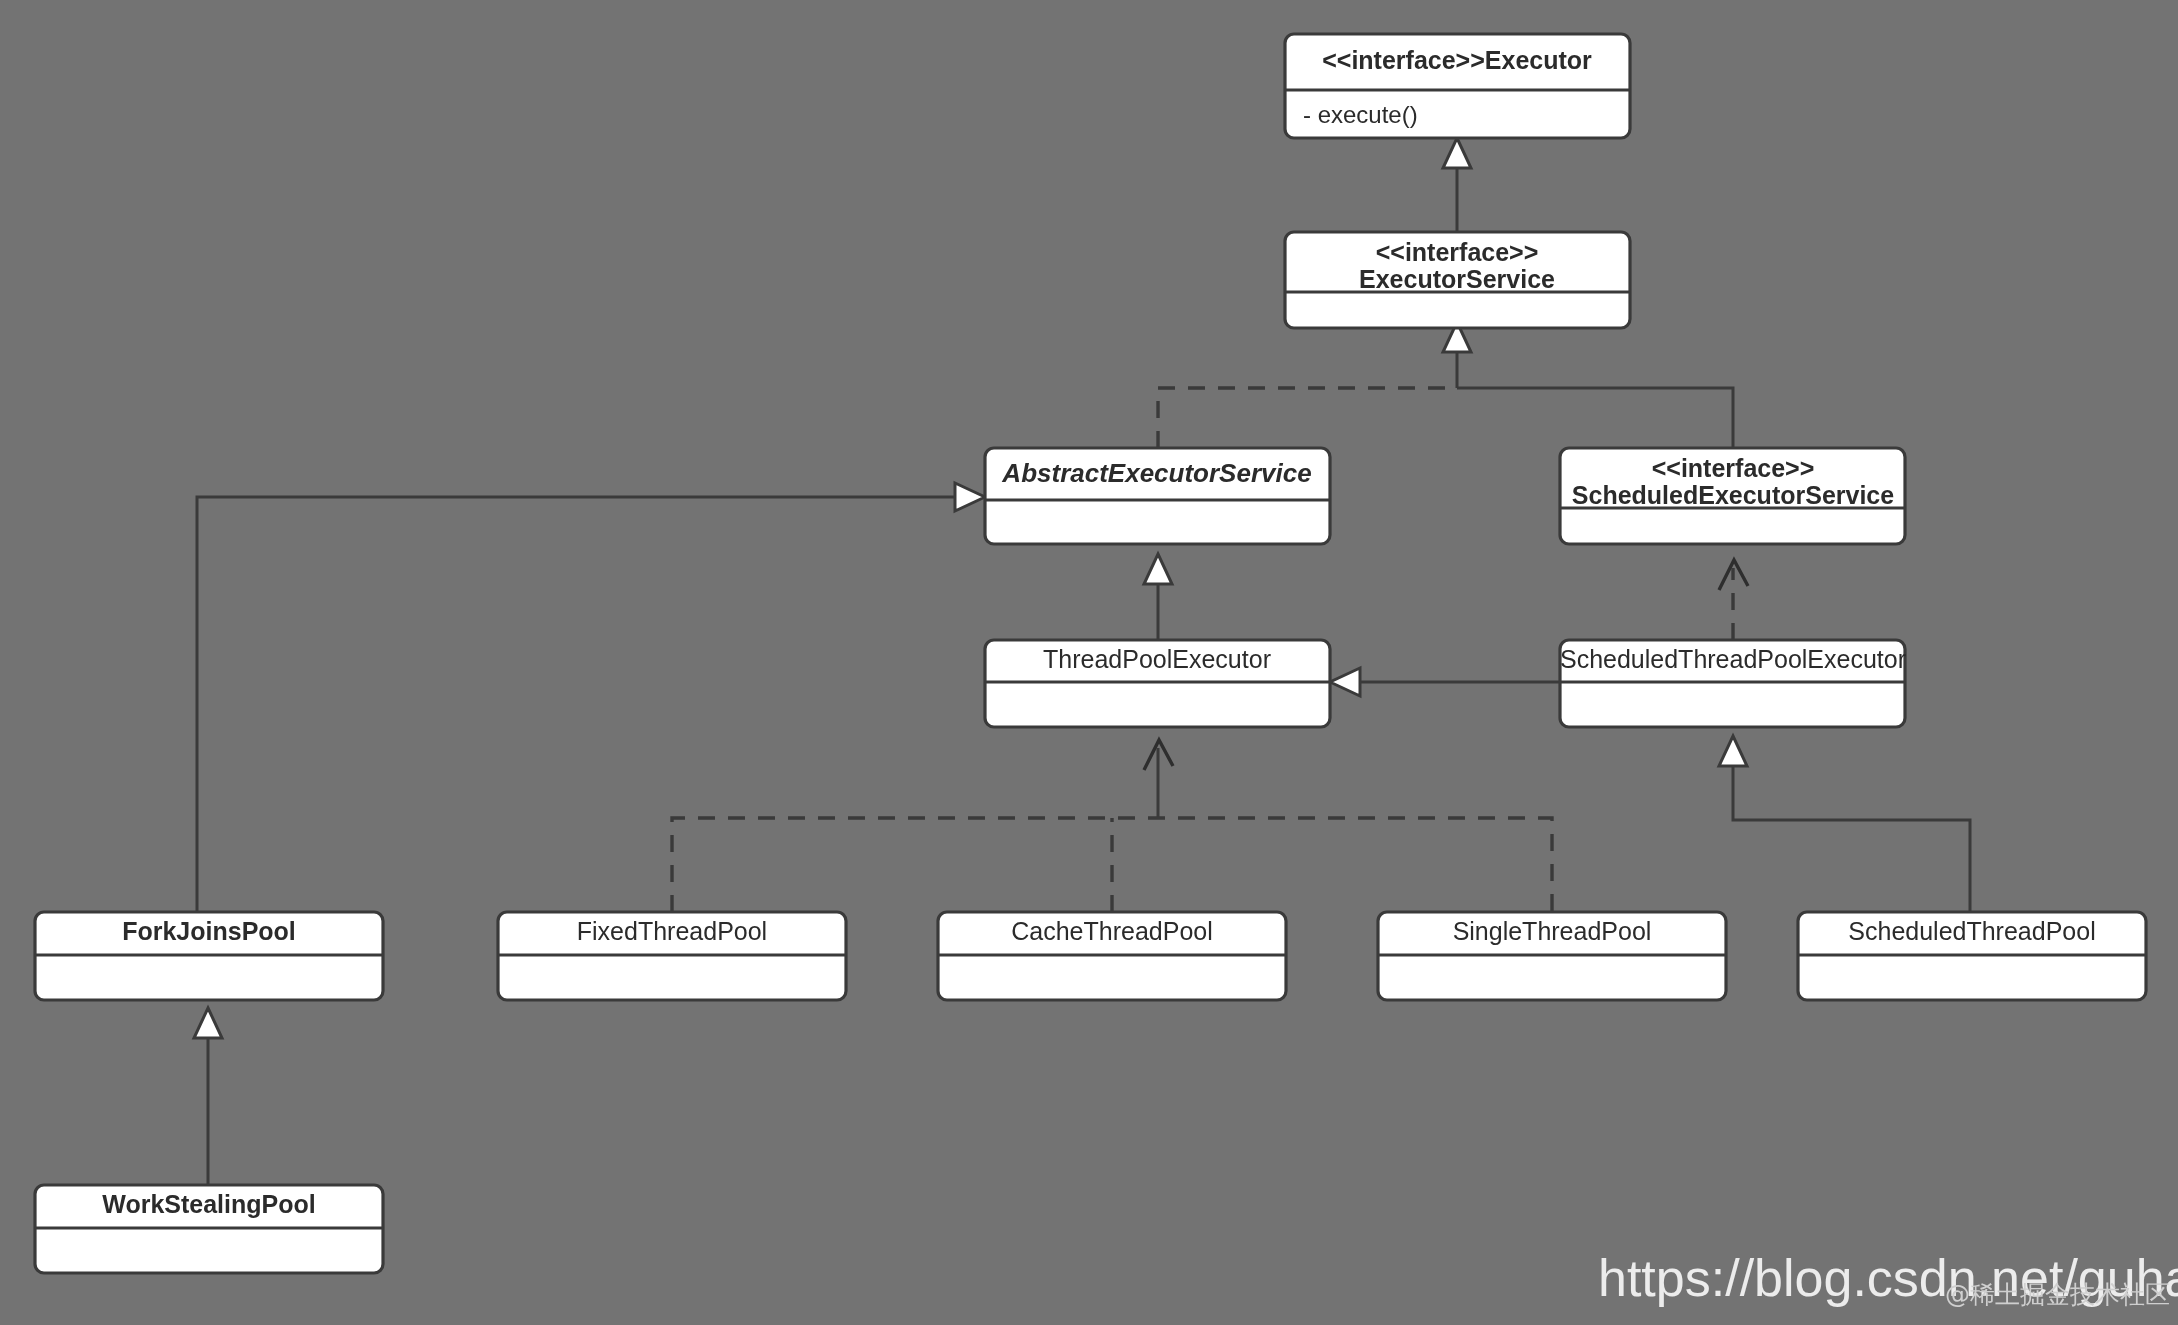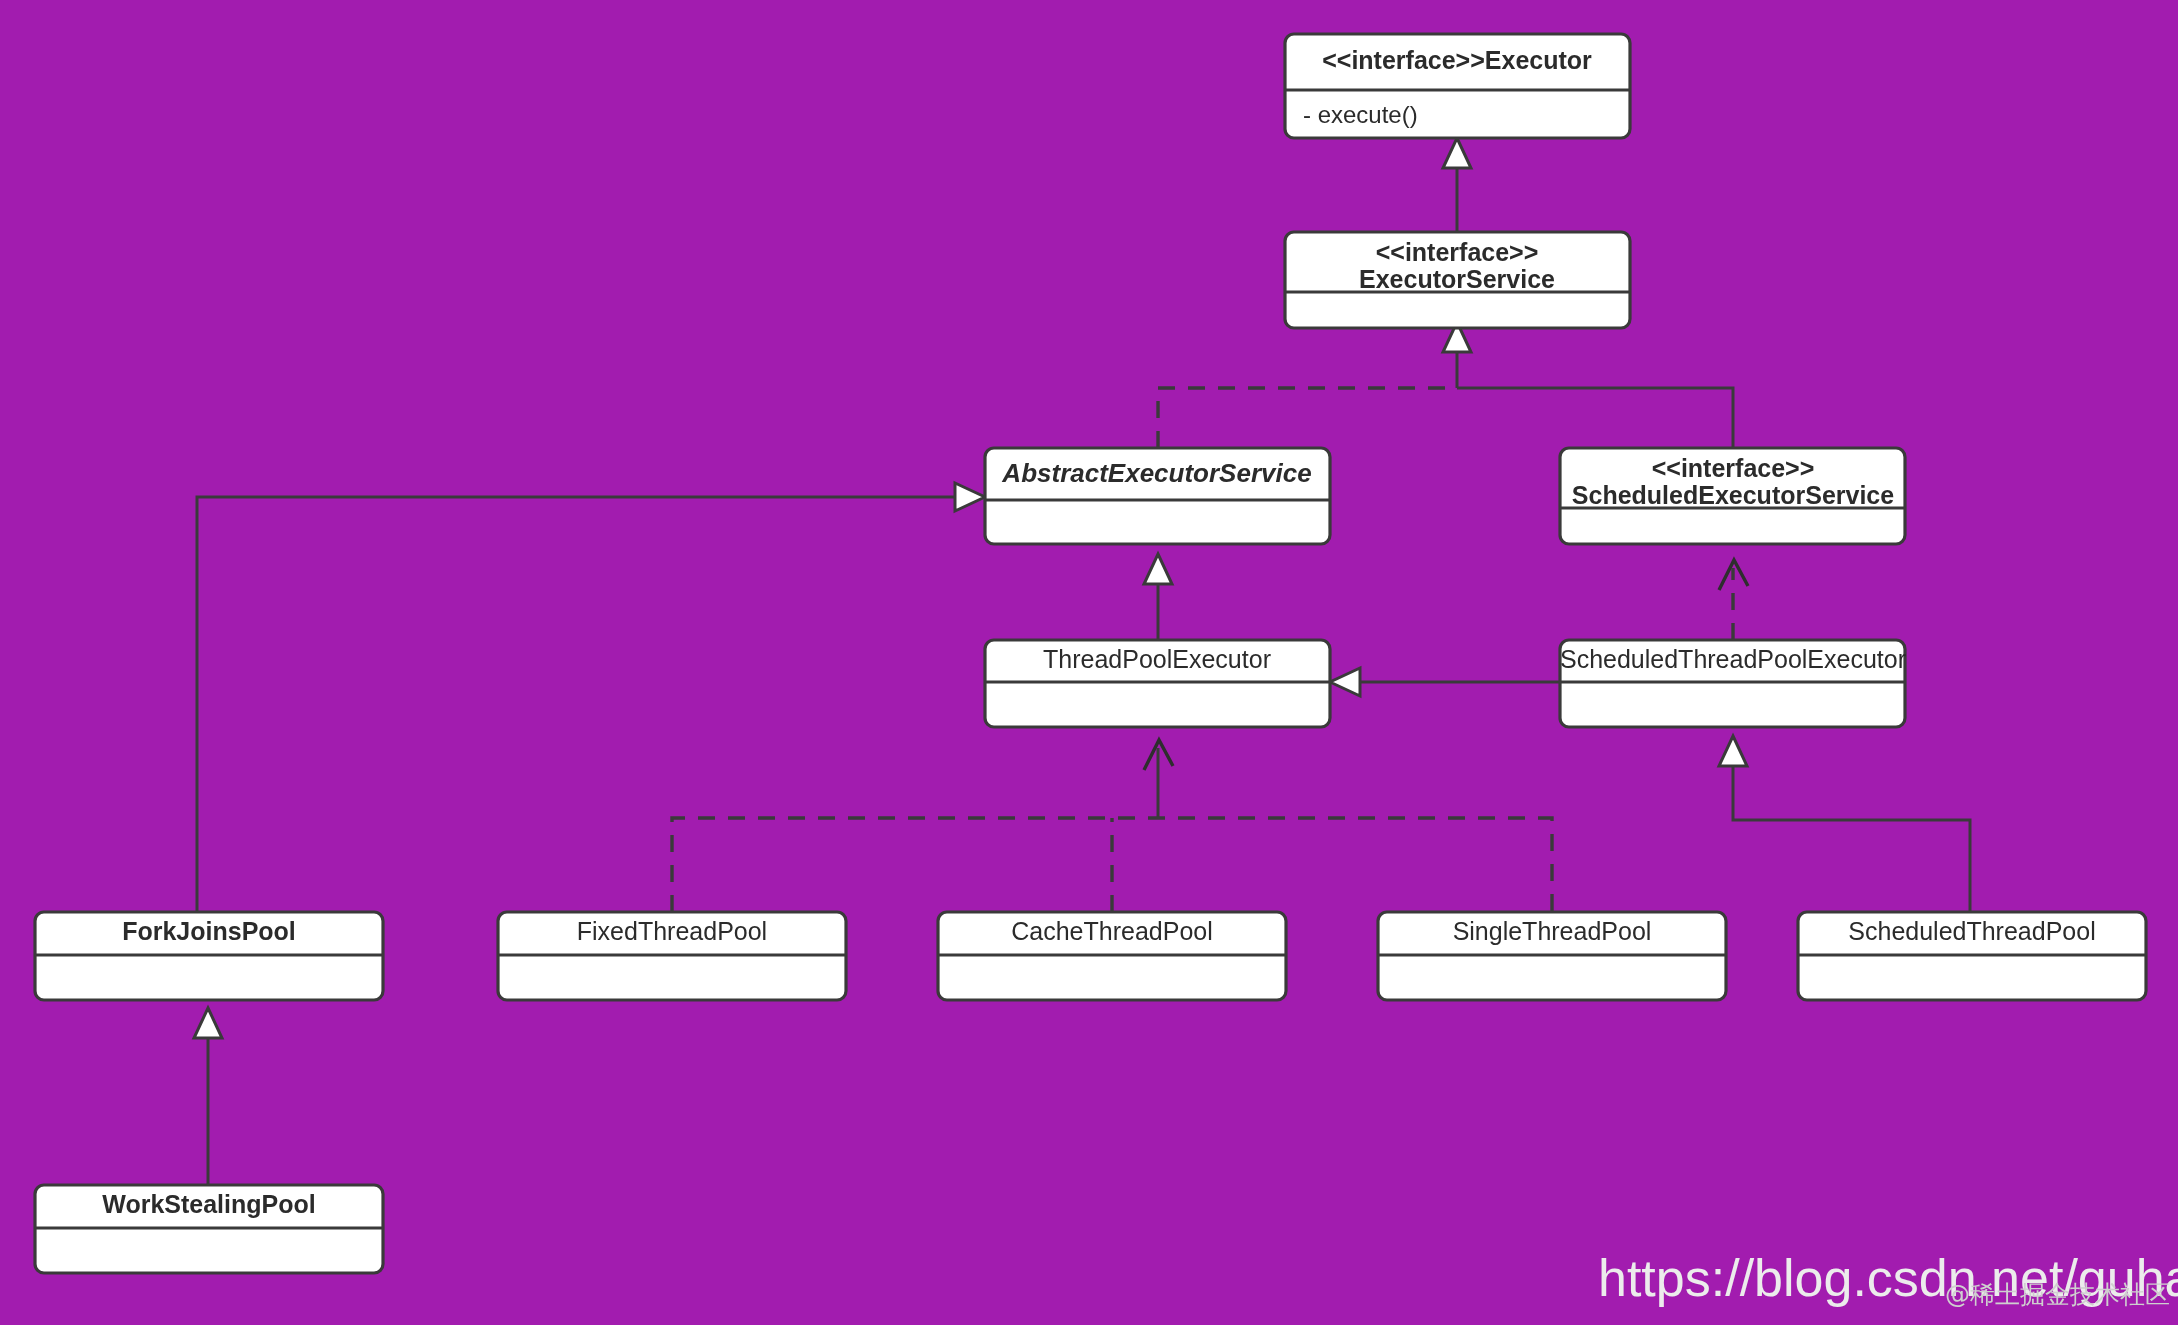--- a/index.html
+++ b/index.html
@@ -4,21 +4,21 @@
 <style>
   html, body {
     margin: 0;
     padding: 0;
     background: #f8f8f8;
   }
   #canvas {
     position: relative;
     width: 2178px;
     height: 1325px;
-    background: #a21caf;
+    background: #737373;
     overflow: hidden;
     font-family: "Liberation Sans", sans-serif;
   }
   svg.diagram {
     position: absolute;
     left: 0; top: 0;
     width: 2178px;
     height: 1325px;
   }
   .cls-box {

